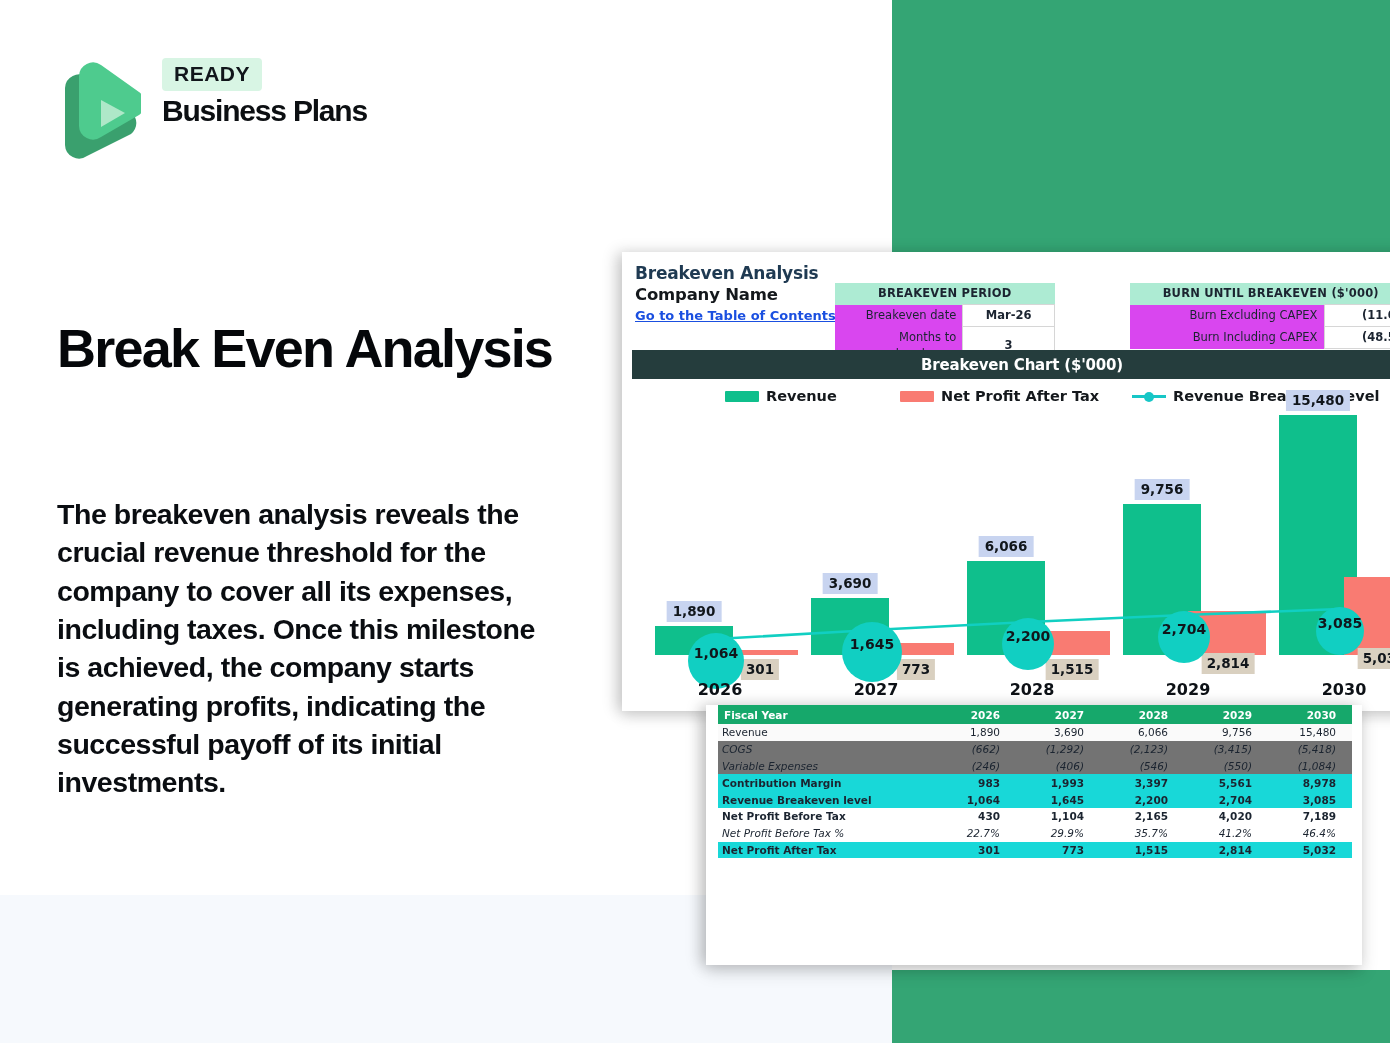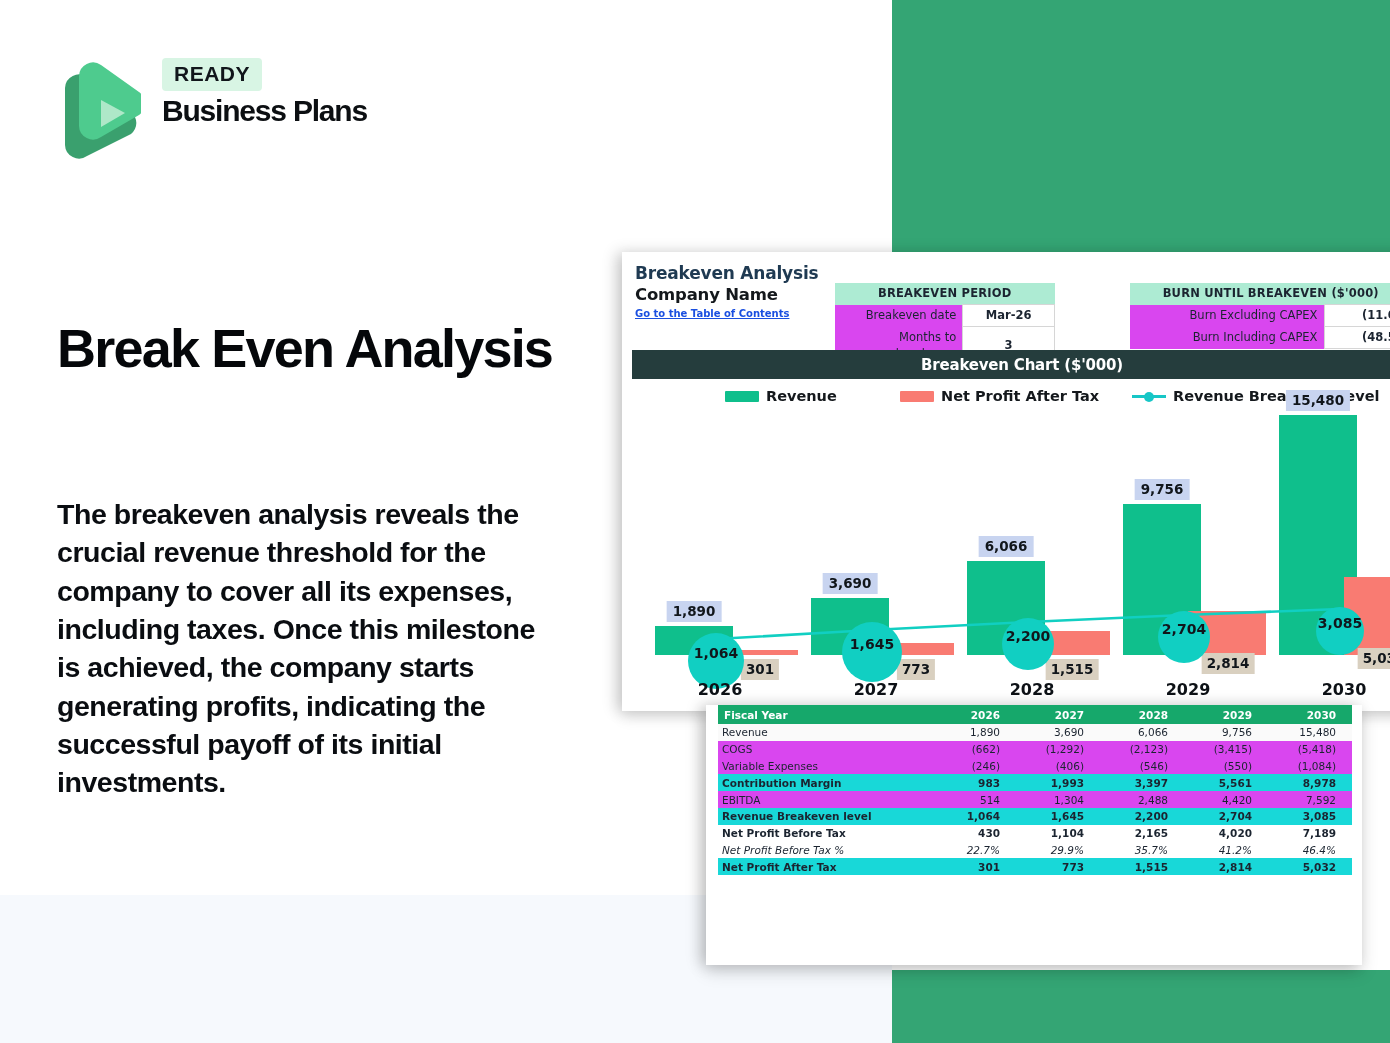--- a/index.html
+++ b/index.html
@@ -79,21 +79,21 @@
     font-size: 17px; font-weight: bold; color: #1F3A52;
     font-family: "DejaVu Sans", sans-serif; letter-spacing: -.2px;
   }
   #sheet-company {
     position: absolute; left: 13px; top: 33px;
     font-size: 16.5px; font-weight: bold; color: #14181C;
     font-family: "DejaVu Sans", sans-serif; letter-spacing: -.2px;
   }
   #toc-link {
     position: absolute; left: 13px; top: 56px;
-    font-size: 10px; font-weight: bold; color: #1A4FE0;
+    font-size: 13px; font-weight: bold; color: #1A4FE0;
     text-decoration: underline; font-family: "DejaVu Sans", sans-serif;
     cursor: pointer;
   }
 
   .mini-table { position: absolute; border-collapse: collapse; }
   .mini-table td {
     font-family: "DejaVu Sans", sans-serif;
     font-size: 11.5px; color: #1B2430;
     padding: 2px 6px; height: 21px; line-height: 17px;
   }
@@ -197,21 +197,21 @@
   #calc-table th, #calc-table td {
     font-size: 10.5px; height: 16.8px; padding: 0 4px; color: #1B2430;
     white-space: nowrap;
   }
   #calc-table th { background: #16A86B; color: #ffffff; font-weight: bold; height: 19px; }
   #calc-table th.c-lbl { text-align: left; padding-left: 6px; }
   #calc-table th.c-num { text-align: right; padding-right: 16px; width: 84px; }
   #calc-table td.c-lbl { text-align: left; }
   #calc-table td.c-num { text-align: right; padding-right: 16px; }
   tr.r-plain td { background: #FAFAFA; }
-  tr.r-alt td { background: #d946ef; }
+  tr.r-alt td { background: #737373; font-style: italic; }
   tr.r-hl td { background: #18D8D8; color: #ffffff; font-weight: bold; }
   tr.r-bold td { font-weight: bold; color: #11161B; }
   tr.r-pct td { font-style: italic; color: #3A4654; }
   td.indent1 { padding-left: 14px; }
   td.indent2 { padding-left: 20px; }
   td.hl-lbl { padding-left: 6px; }
 </style>
 </head>
 <body>
 
@@ -381,28 +381,20 @@
           <td class="c-num">(1,084)</td>
         </tr>
         <tr class="r-hl">
           <td class="c-lbl hl-lbl">Contribution Margin</td>
           <td class="c-num">983</td>
           <td class="c-num">1,993</td>
           <td class="c-num">3,397</td>
           <td class="c-num">5,561</td>
           <td class="c-num">8,978</td>
         </tr>
-        <tr class="r-alt">
-          <td class="c-lbl indent1">EBITDA</td>
-          <td class="c-num">514</td>
-          <td class="c-num">1,304</td>
-          <td class="c-num">2,488</td>
-          <td class="c-num">4,420</td>
-          <td class="c-num">7,592</td>
-        </tr>
         <tr class="r-hl">
           <td class="c-lbl hl-lbl">Revenue Breakeven level</td>
           <td class="c-num">1,064</td>
           <td class="c-num">1,645</td>
           <td class="c-num">2,200</td>
           <td class="c-num">2,704</td>
           <td class="c-num">3,085</td>
         </tr>
         <tr class="r-bold">
           <td class="c-lbl">Net Profit Before Tax</td>

